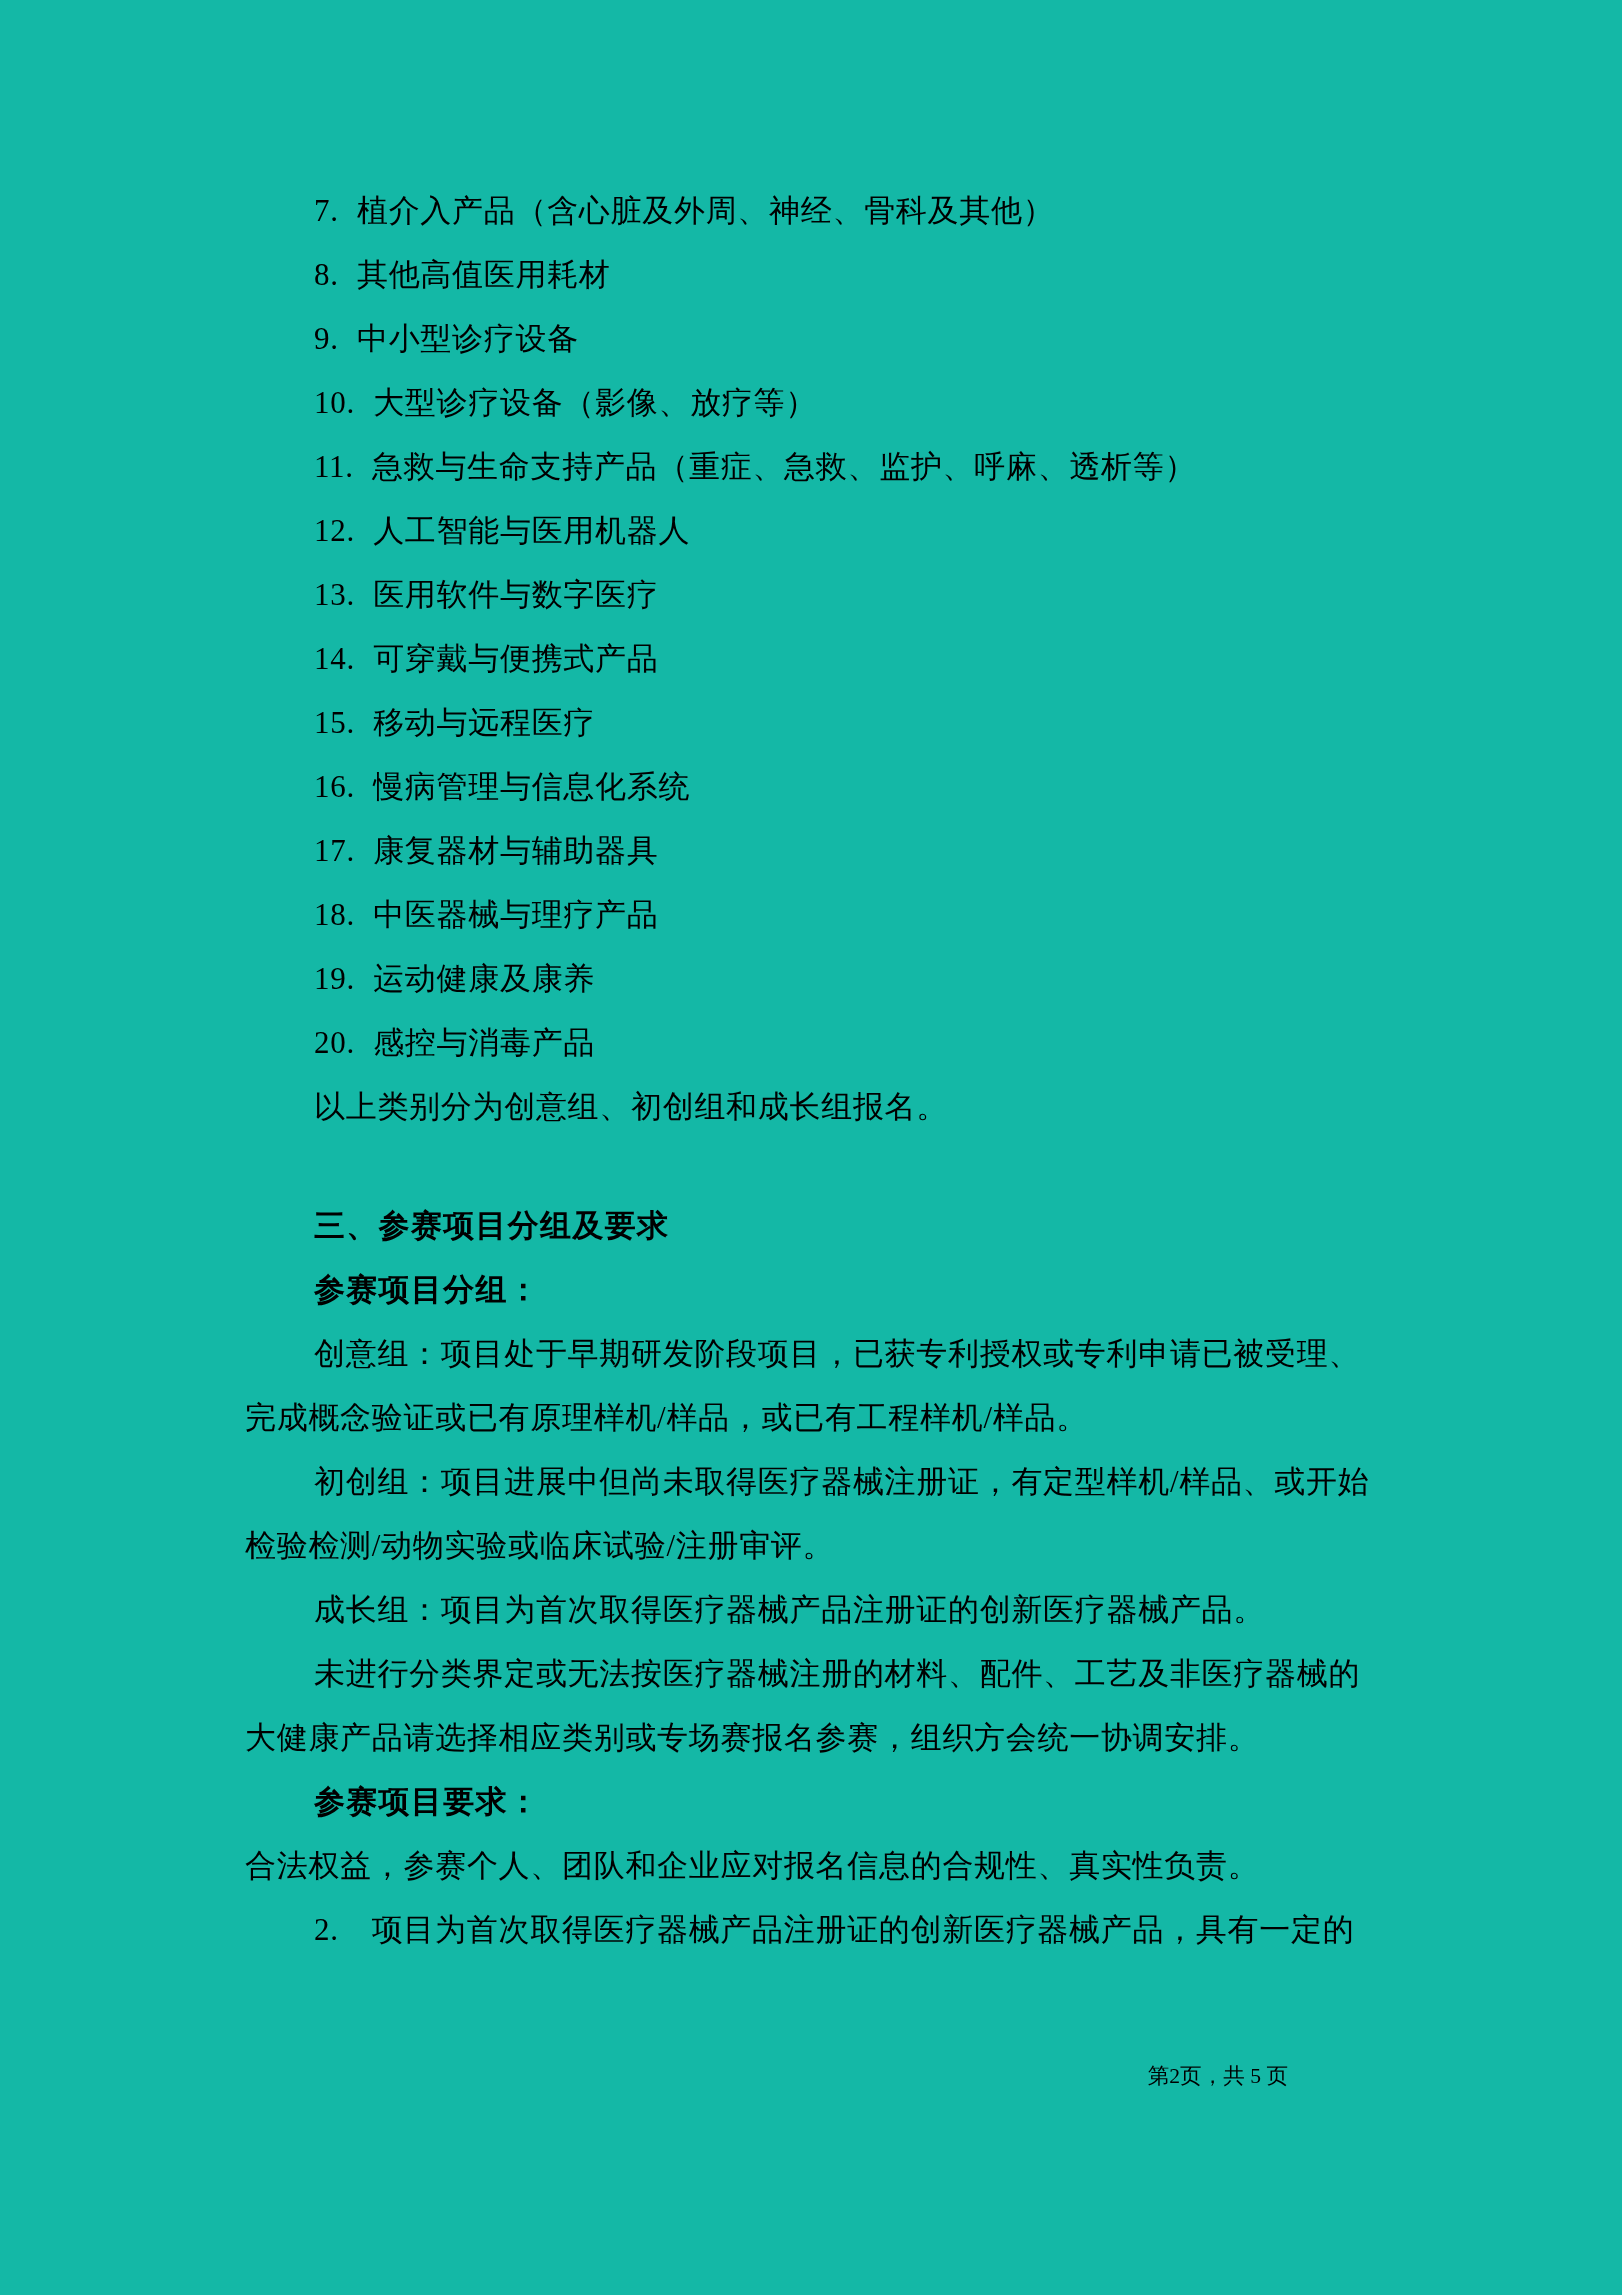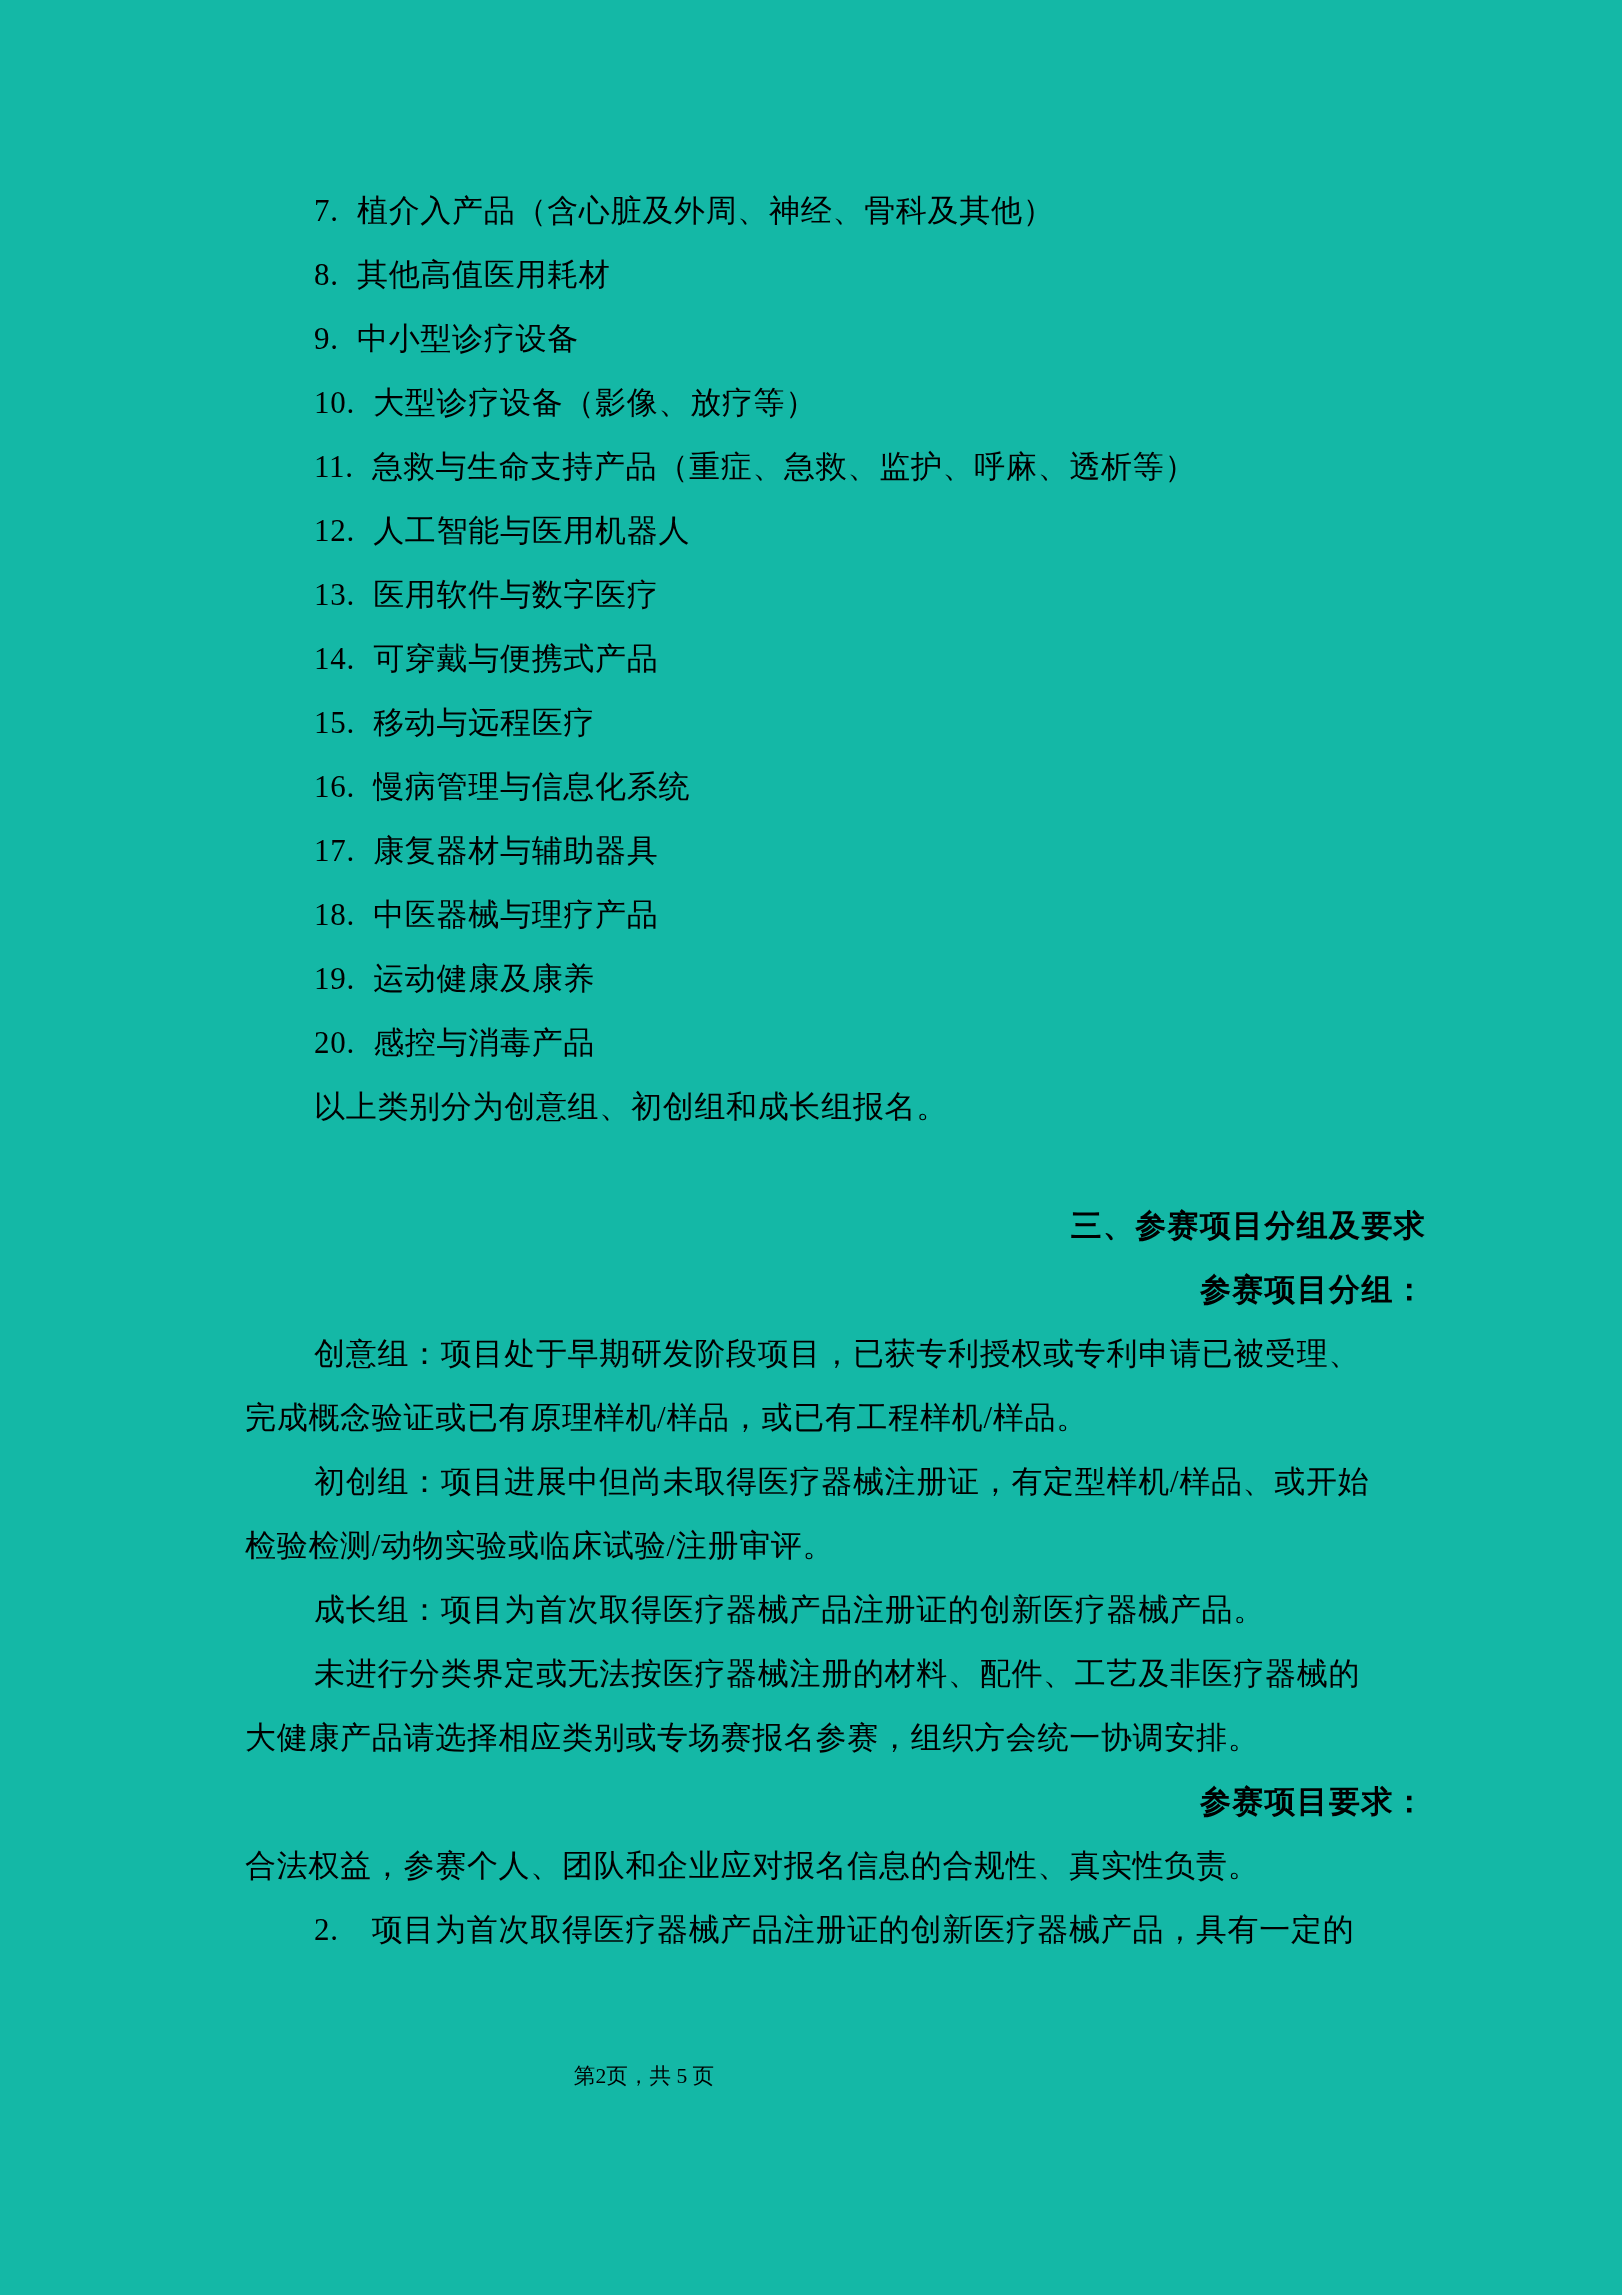--- a/index.html
+++ b/index.html
@@ -20,29 +20,28 @@
     line-height:64px;
     font-size:31px;
     white-space:nowrap;
     letter-spacing:0.7px;
   }
   .indent{padding-left:69px;}
   .bold-head{
     font-family:Liberation Sans, sans-serif;
     font-weight:700;
     letter-spacing:1.3px;
-    text-align:right;
   }
   .num{margin-right:18.3px;}
   .wnum{margin-right:33px;}
   .vspace{height:55px;}
   .footer{
     position:absolute;
     left:0;top:2063px;width:1288px;
-    text-align:center;
+    text-align:right;
     font-size:21.6px;
     line-height:26px;
     font-family:"Liberation Serif","DejaVu Serif",serif;
   }
 </style>
 </head>
 <body>
 
 <div class="page">
   <div class="content">

